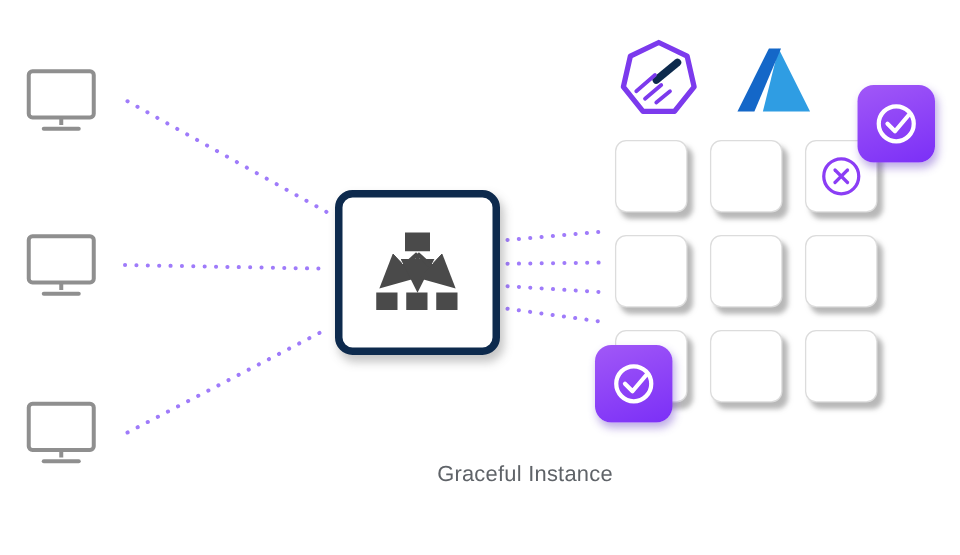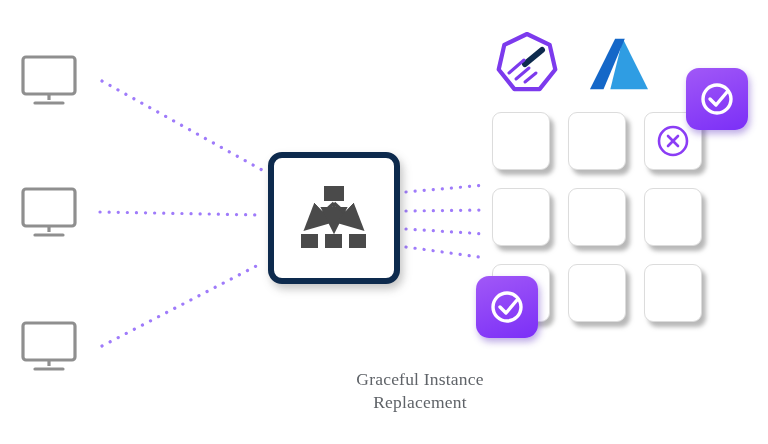--- a/index.html
+++ b/index.html
@@ -1,18 +1,18 @@
 <!DOCTYPE html>
 <html><head>
 <meta charset="utf-8">
 <style>
   html,body{margin:0;padding:0;background:#ffffff;}
   .stage{
     position:relative;width:768px;height:444px;background:#ffffff;overflow:hidden;
-    font-family:Liberation Serif, serif;
+    font-family:Liberation Sans, sans-serif;
   }
   .abs{position:absolute;}
   
   .monitor{width:60px;height:54px;}
   
   .lb-box{
     left:268px;top:152px;width:132px;height:132px;
     background:#ffffff;border:6px solid #0d2a4d;border-radius:14px;
     box-shadow:3px 5px 8px rgba(90,90,90,.35);
     display:flex;align-items:center;justify-content:center;
@@ -137,16 +137,15 @@
     <line x1="30" y1="52" x2="41" y2="43" stroke="#7c3aed" stroke-width="3" stroke-linecap="round"></line>
   </svg>
 
   <svg class="abs logo-azure" width="62" height="60" viewBox="0 0 64 62">
     <polygon points="36,5 62,57 23,57" fill="#2f9de3"></polygon>
     <polygon points="28,5 38,5 16,57 2,57" fill="#1467c8"></polygon>
   </svg>
 
   <div class="abs caption">
     <span>Graceful Instance</span>
-    <span>Replacement</span>
   </div>
 
 </div>
 
 </body></html>

